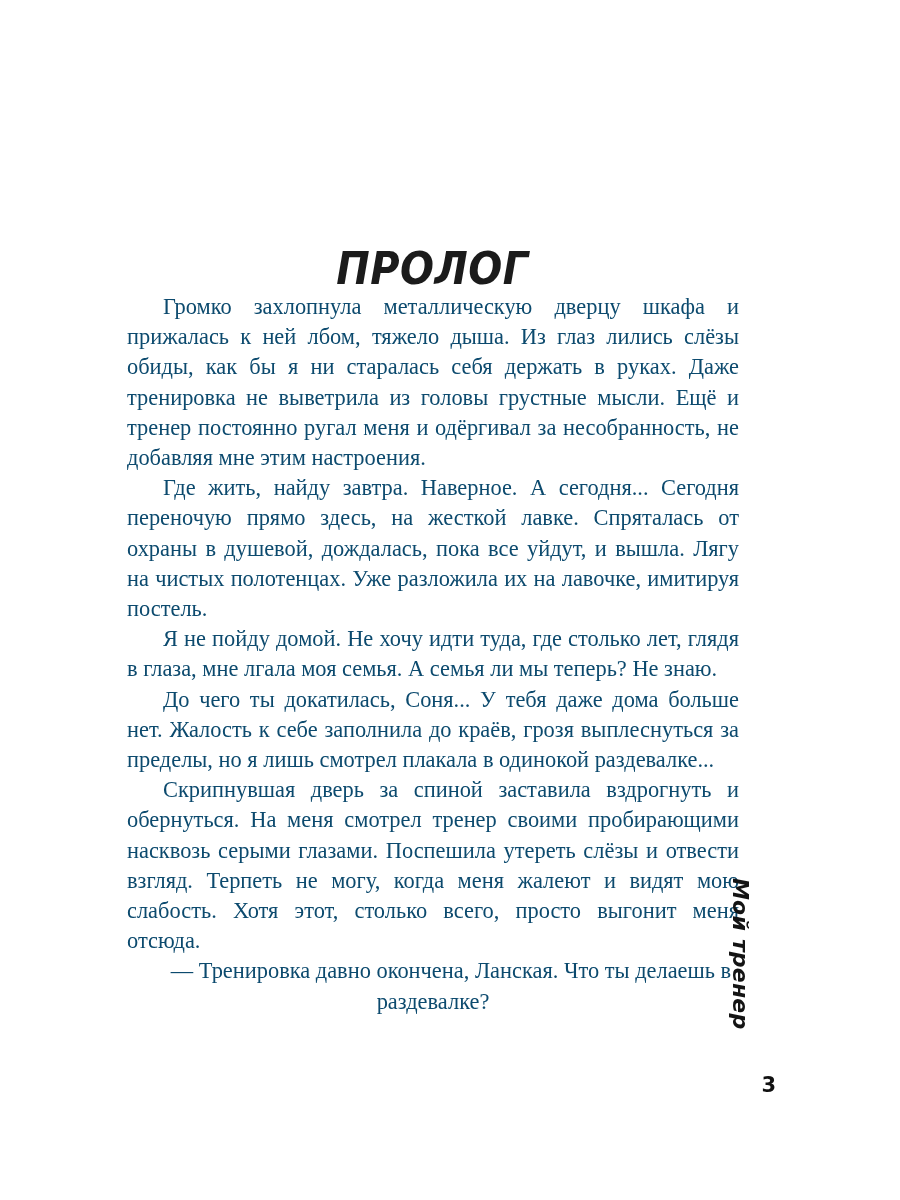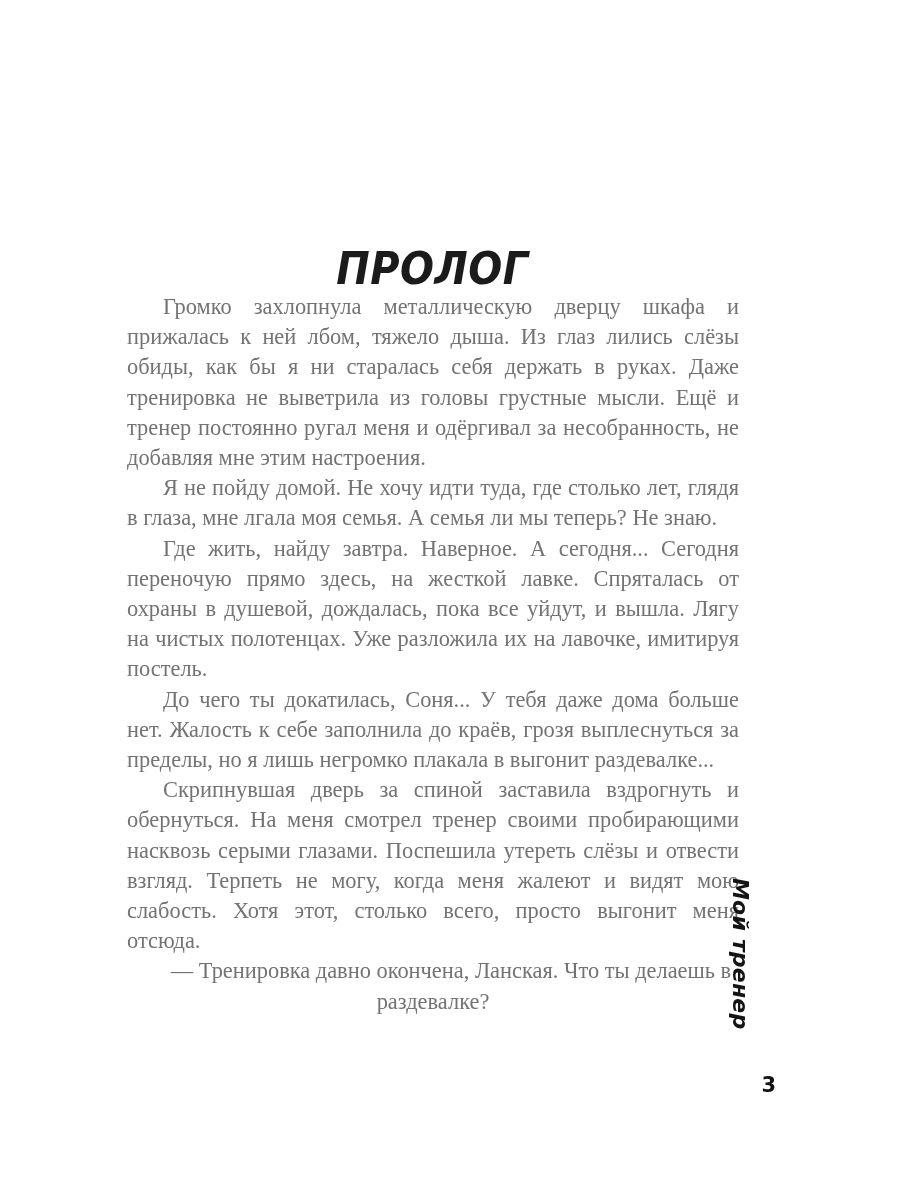--- a/index.html
+++ b/index.html
@@ -46,21 +46,21 @@
   .text-column {
     position: absolute;
     left: 127px;
     top: 292px;
     width: 612px;
     font-size: 22.4px;
     line-height: 30.2px;
     text-align: justify;
     text-justify: inter-word;
     hyphens: manual;
-    color: #737373;
+    color: #0c4a6e;
   }
 
   .text-column p {
     margin: 0;
     text-indent: 36px;
   }
 
   .text-column p:last-child {
     text-align: center;
   }
@@ -105,23 +105,23 @@
 </style>
 </head>
 <body>
 
 <div class="page">
 
   <h1 class="chapter-title">ПРОЛОГ</h1>
 
   <div class="text-column">
     <p>Громко захлопнула металлическую дверцу шкафа и прижалась к ней лбом, тяжело дыша. Из глаз лились слёзы обиды, как бы я ни старалась себя держать в руках. Даже тренировка не выветрила из головы грустные мысли. Ещё и тренер постоянно ругал меня и одёргивал за несобранность, не добавляя мне этим настроения.</p>
+    <p>Где жить, найду завтра. Наверное. А сегодня... Сегодня переночую прямо здесь, на жесткой лавке. Спряталась от охраны в душевой, дождалась, пока все уйдут, и вышла. Лягу на чистых полотенцах. Уже разложила их на лавочке, имитируя постель.</p>
     <p>Я не пойду домой. Не хочу идти туда, где столько лет, глядя в глаза, мне лгала моя семья. А семья ли мы теперь? Не знаю.</p>
-    <p>Где жить, найду завтра. Наверное. А сегодня... Сегодня переночую прямо здесь, на жесткой лавке. Спряталась от охраны в душевой, дождалась, пока все уйдут, и вышла. Лягу на чистых полотенцах. Уже разложила их на лавочке, имитируя постель.</p>
-    <p>До чего ты докатилась, Соня... У тебя даже дома больше нет. Жалость к себе заполнила до краёв, грозя выплеснуться за пределы, но я лишь негромко плакала в выгонит раздевалке...</p>
+    <p>До чего ты докатилась, Соня... У тебя даже дома больше нет. Жалость к себе заполнила до краёв, грозя выплеснуться за пределы, но я лишь смотрел плакала в одинокой раздевалке...</p>
     <p>Скрипнувшая дверь за спиной заставила вздрогнуть и обернуться. На меня смотрел тренер своими пробирающими насквозь серыми глазами. Поспешила утереть слёзы и отвести взгляд. Терпеть не могу, когда меня жалеют и видят мою слабость. Хотя этот, столько всего, просто выгонит меня отсюда.</p>
     <p>— Тренировка давно окончена, Ланская. Что ты делаешь в раздевалке?</p>
   </div>
 
   <div class="running-head">
     <span class="running-head-inner">Мой тренер</span>
   </div>
 
   <div class="folio">3</div>
 

